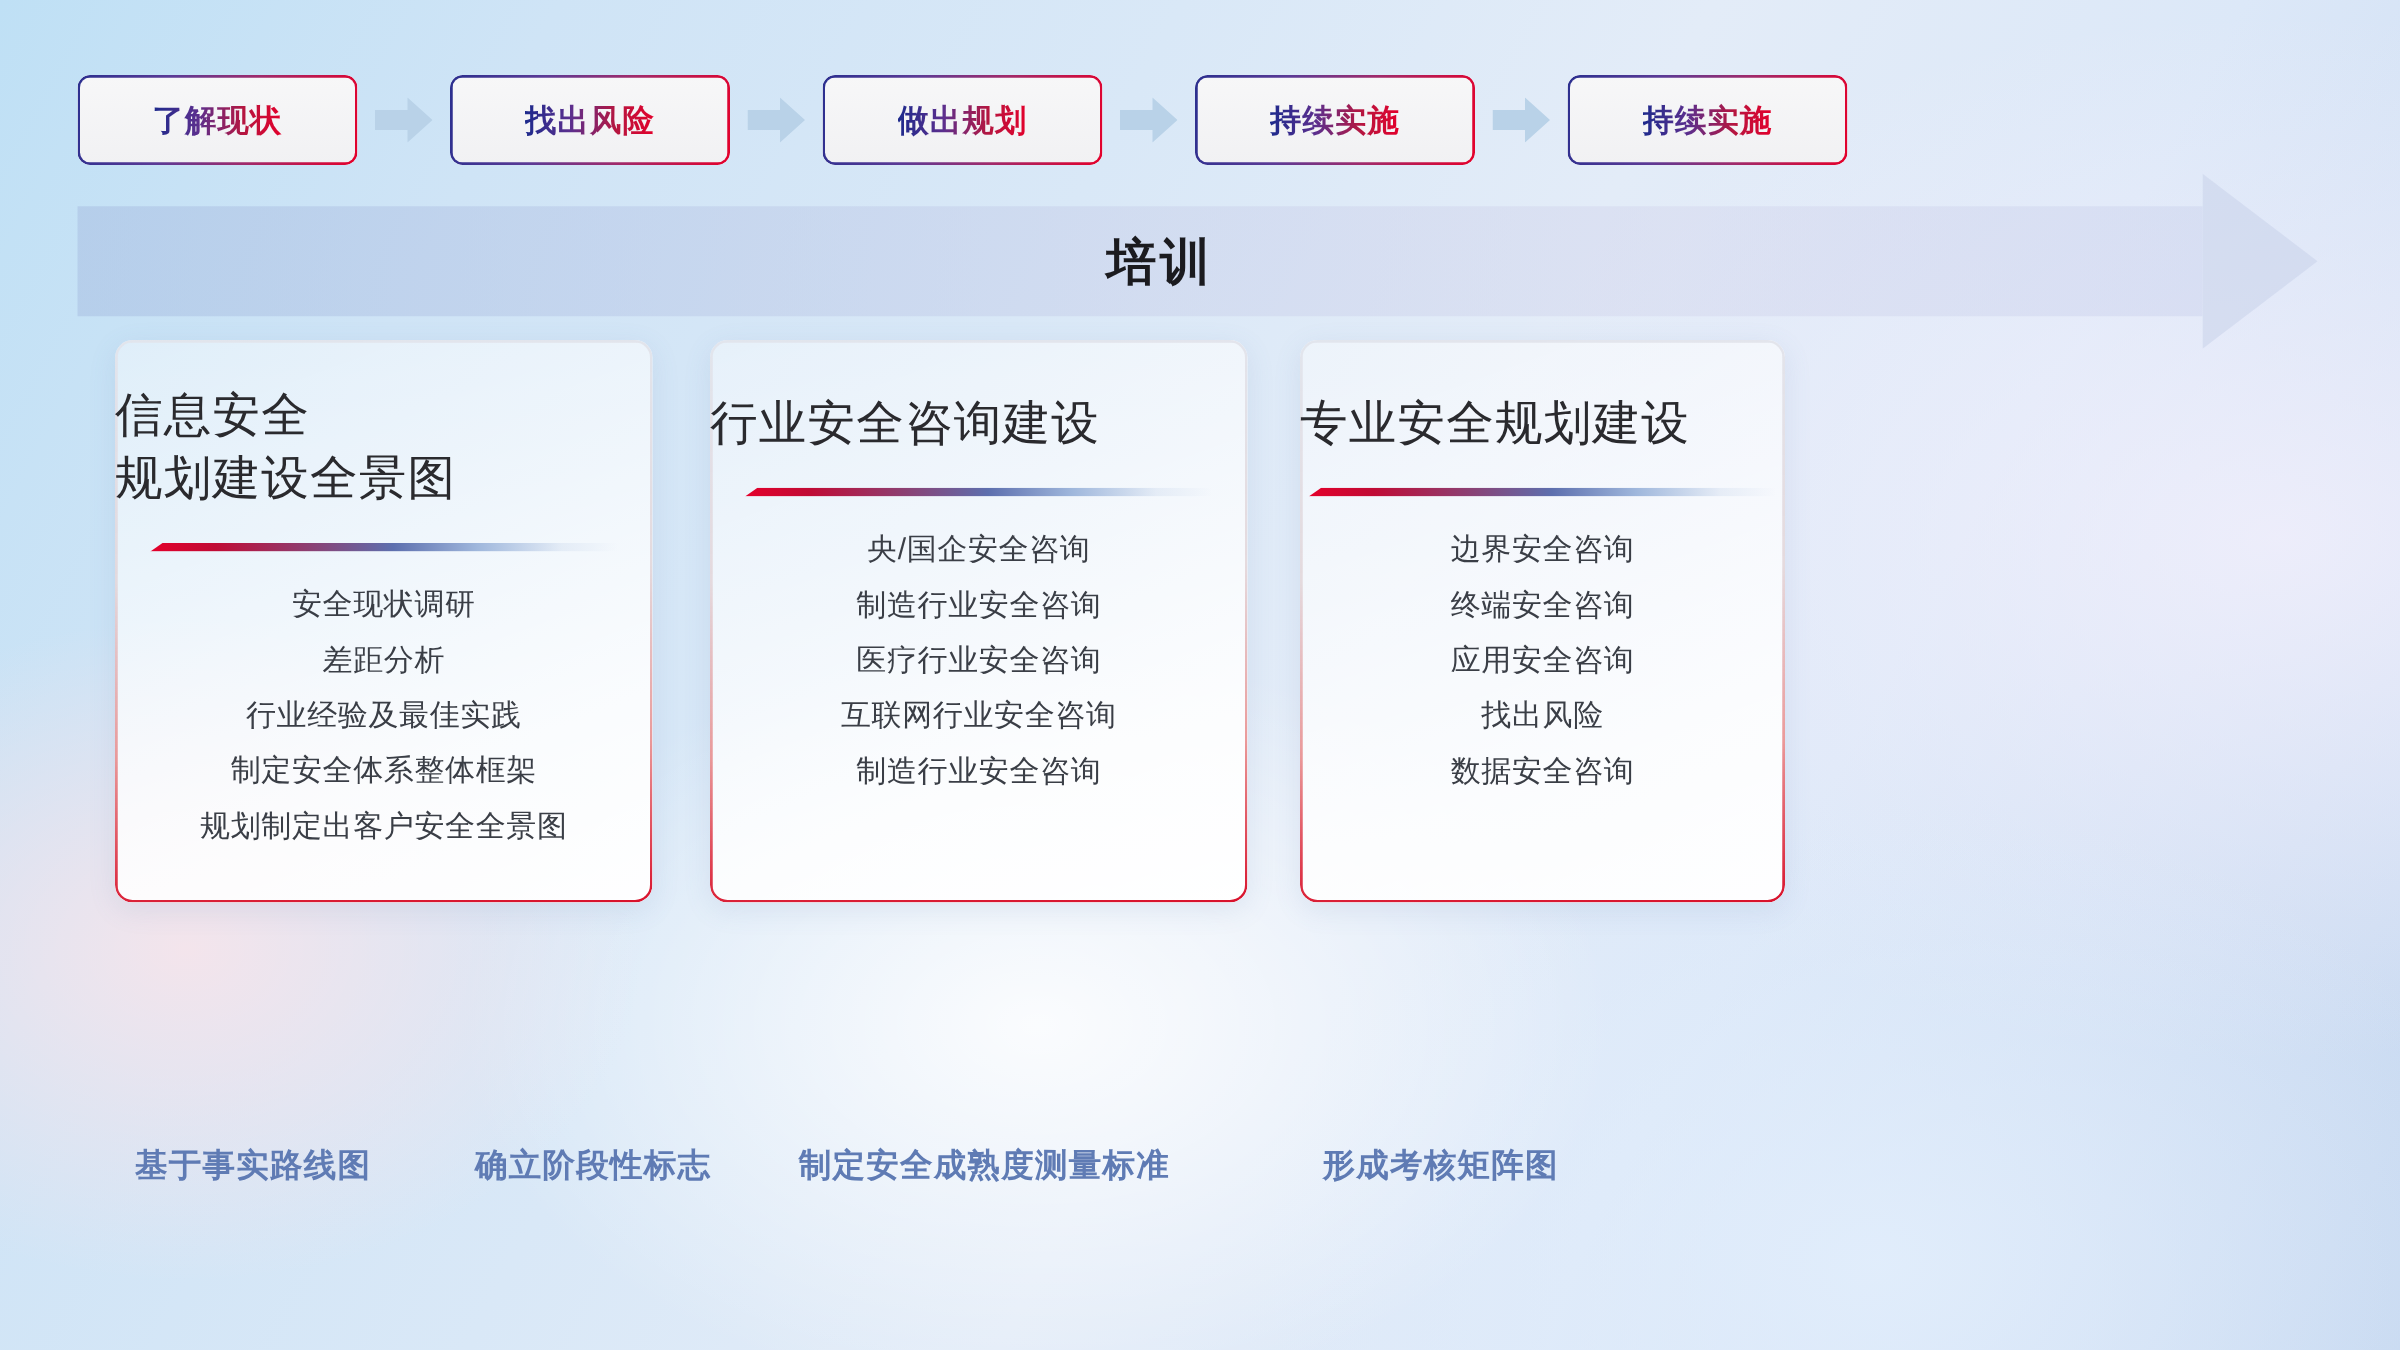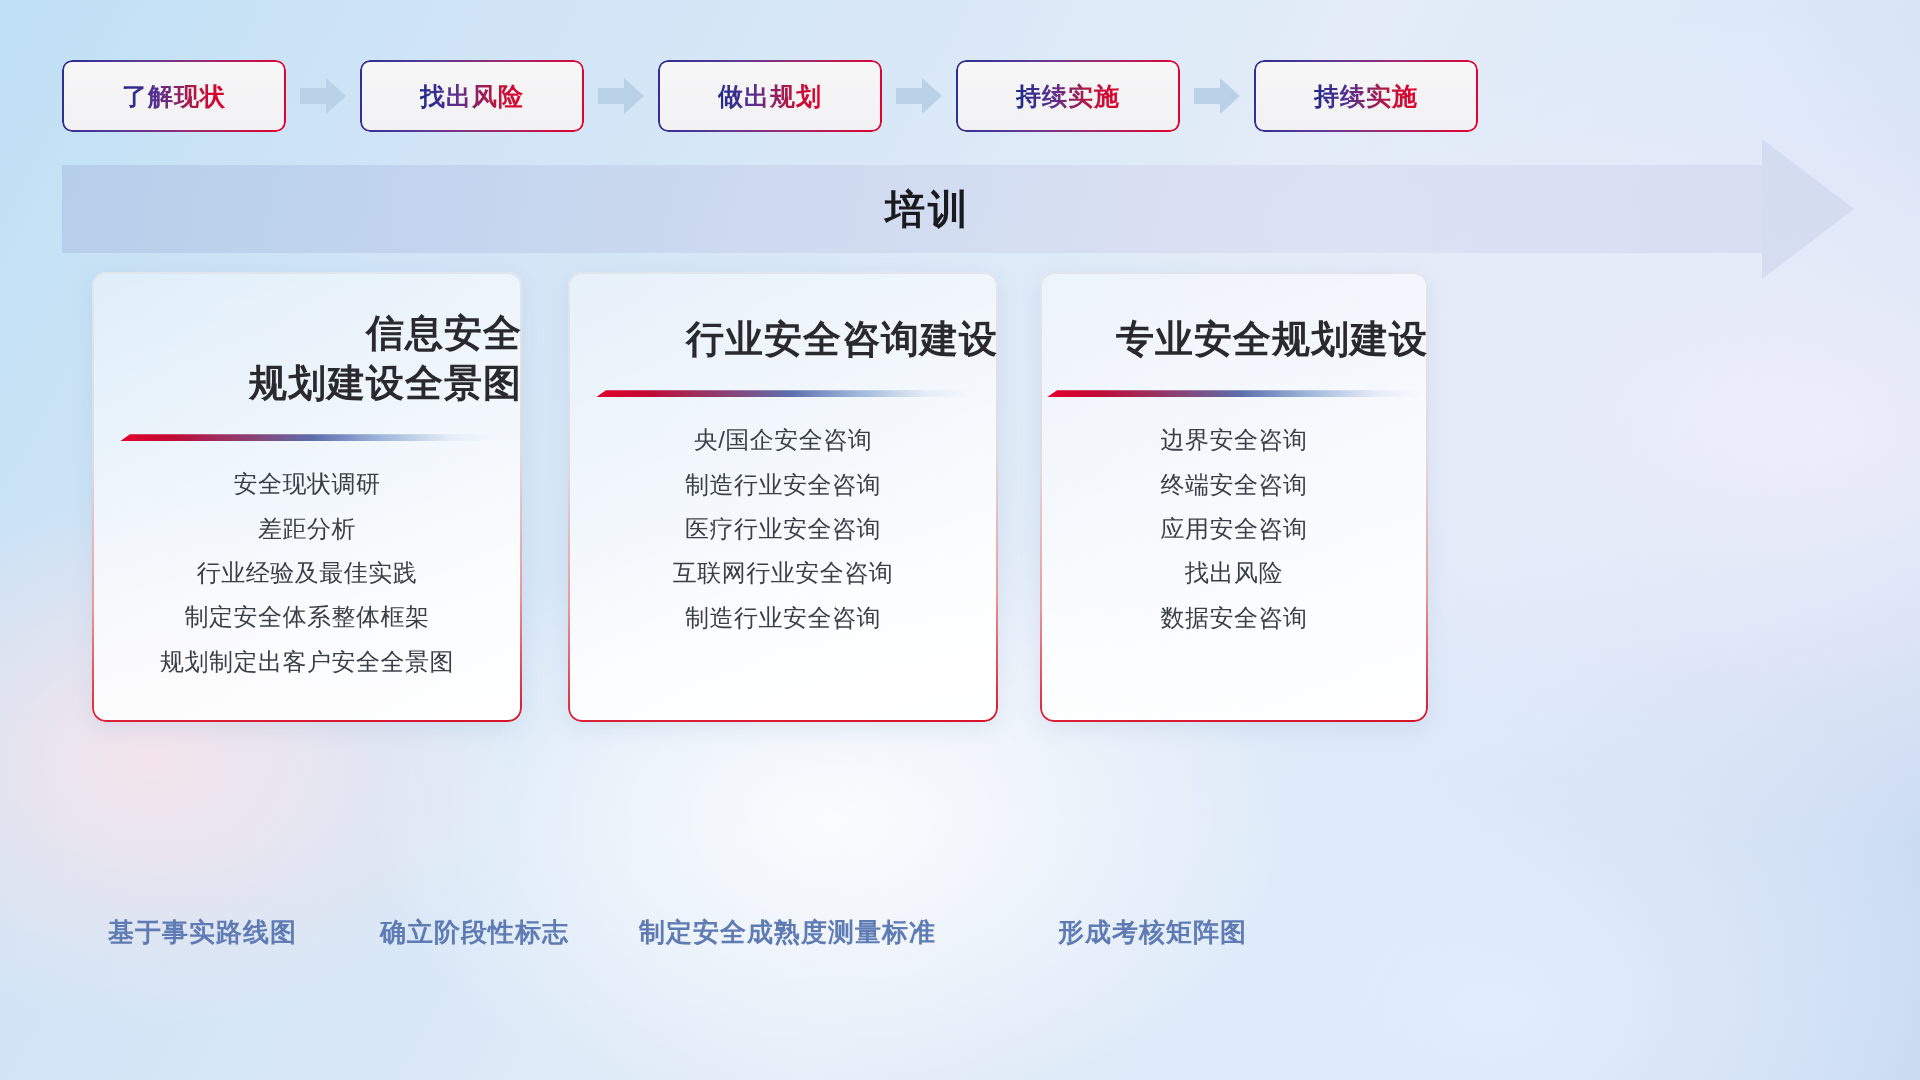--- a/index.html
+++ b/index.html
@@ -73,22 +73,22 @@
     -webkit-mask-composite:xor; mask-composite:exclude;
     pointer-events:none;
   }
   #card-0 { left:92px; }
   #card-1 { left:568px; }
   #card-2 { left:1040px; }
   #card-2 { width:388px; }
 
   .card-title {
     position:relative; z-index:2;
-    margin-top:42px; text-align:right;
-    font-size:38px; font-weight:700; color:#2a2a2e; line-height:1.32;
+    margin-top:42px; text-align:left;
+    font-size:38px; font-weight:400; color:#2a2a2e; line-height:1.32;
     letter-spacing:1px;
     white-space:pre-line;
   }
   .card-title.two-line { margin-top:36px; }
   .card-divider {
     position:relative; z-index:2;
     margin:26px auto 0; height:7px; width:374px;
     background:linear-gradient(90deg,#e4002b 0%,#c00b35 14%,#8c3f72 34%,#5d6fae 52%,#9fb7dc 70%,rgba(200,214,235,0.35) 88%,rgba(200,214,235,0) 100%);
     clip-path:polygon(10px 0, 100% 0, 100% 100%, 0 100%);
   }

